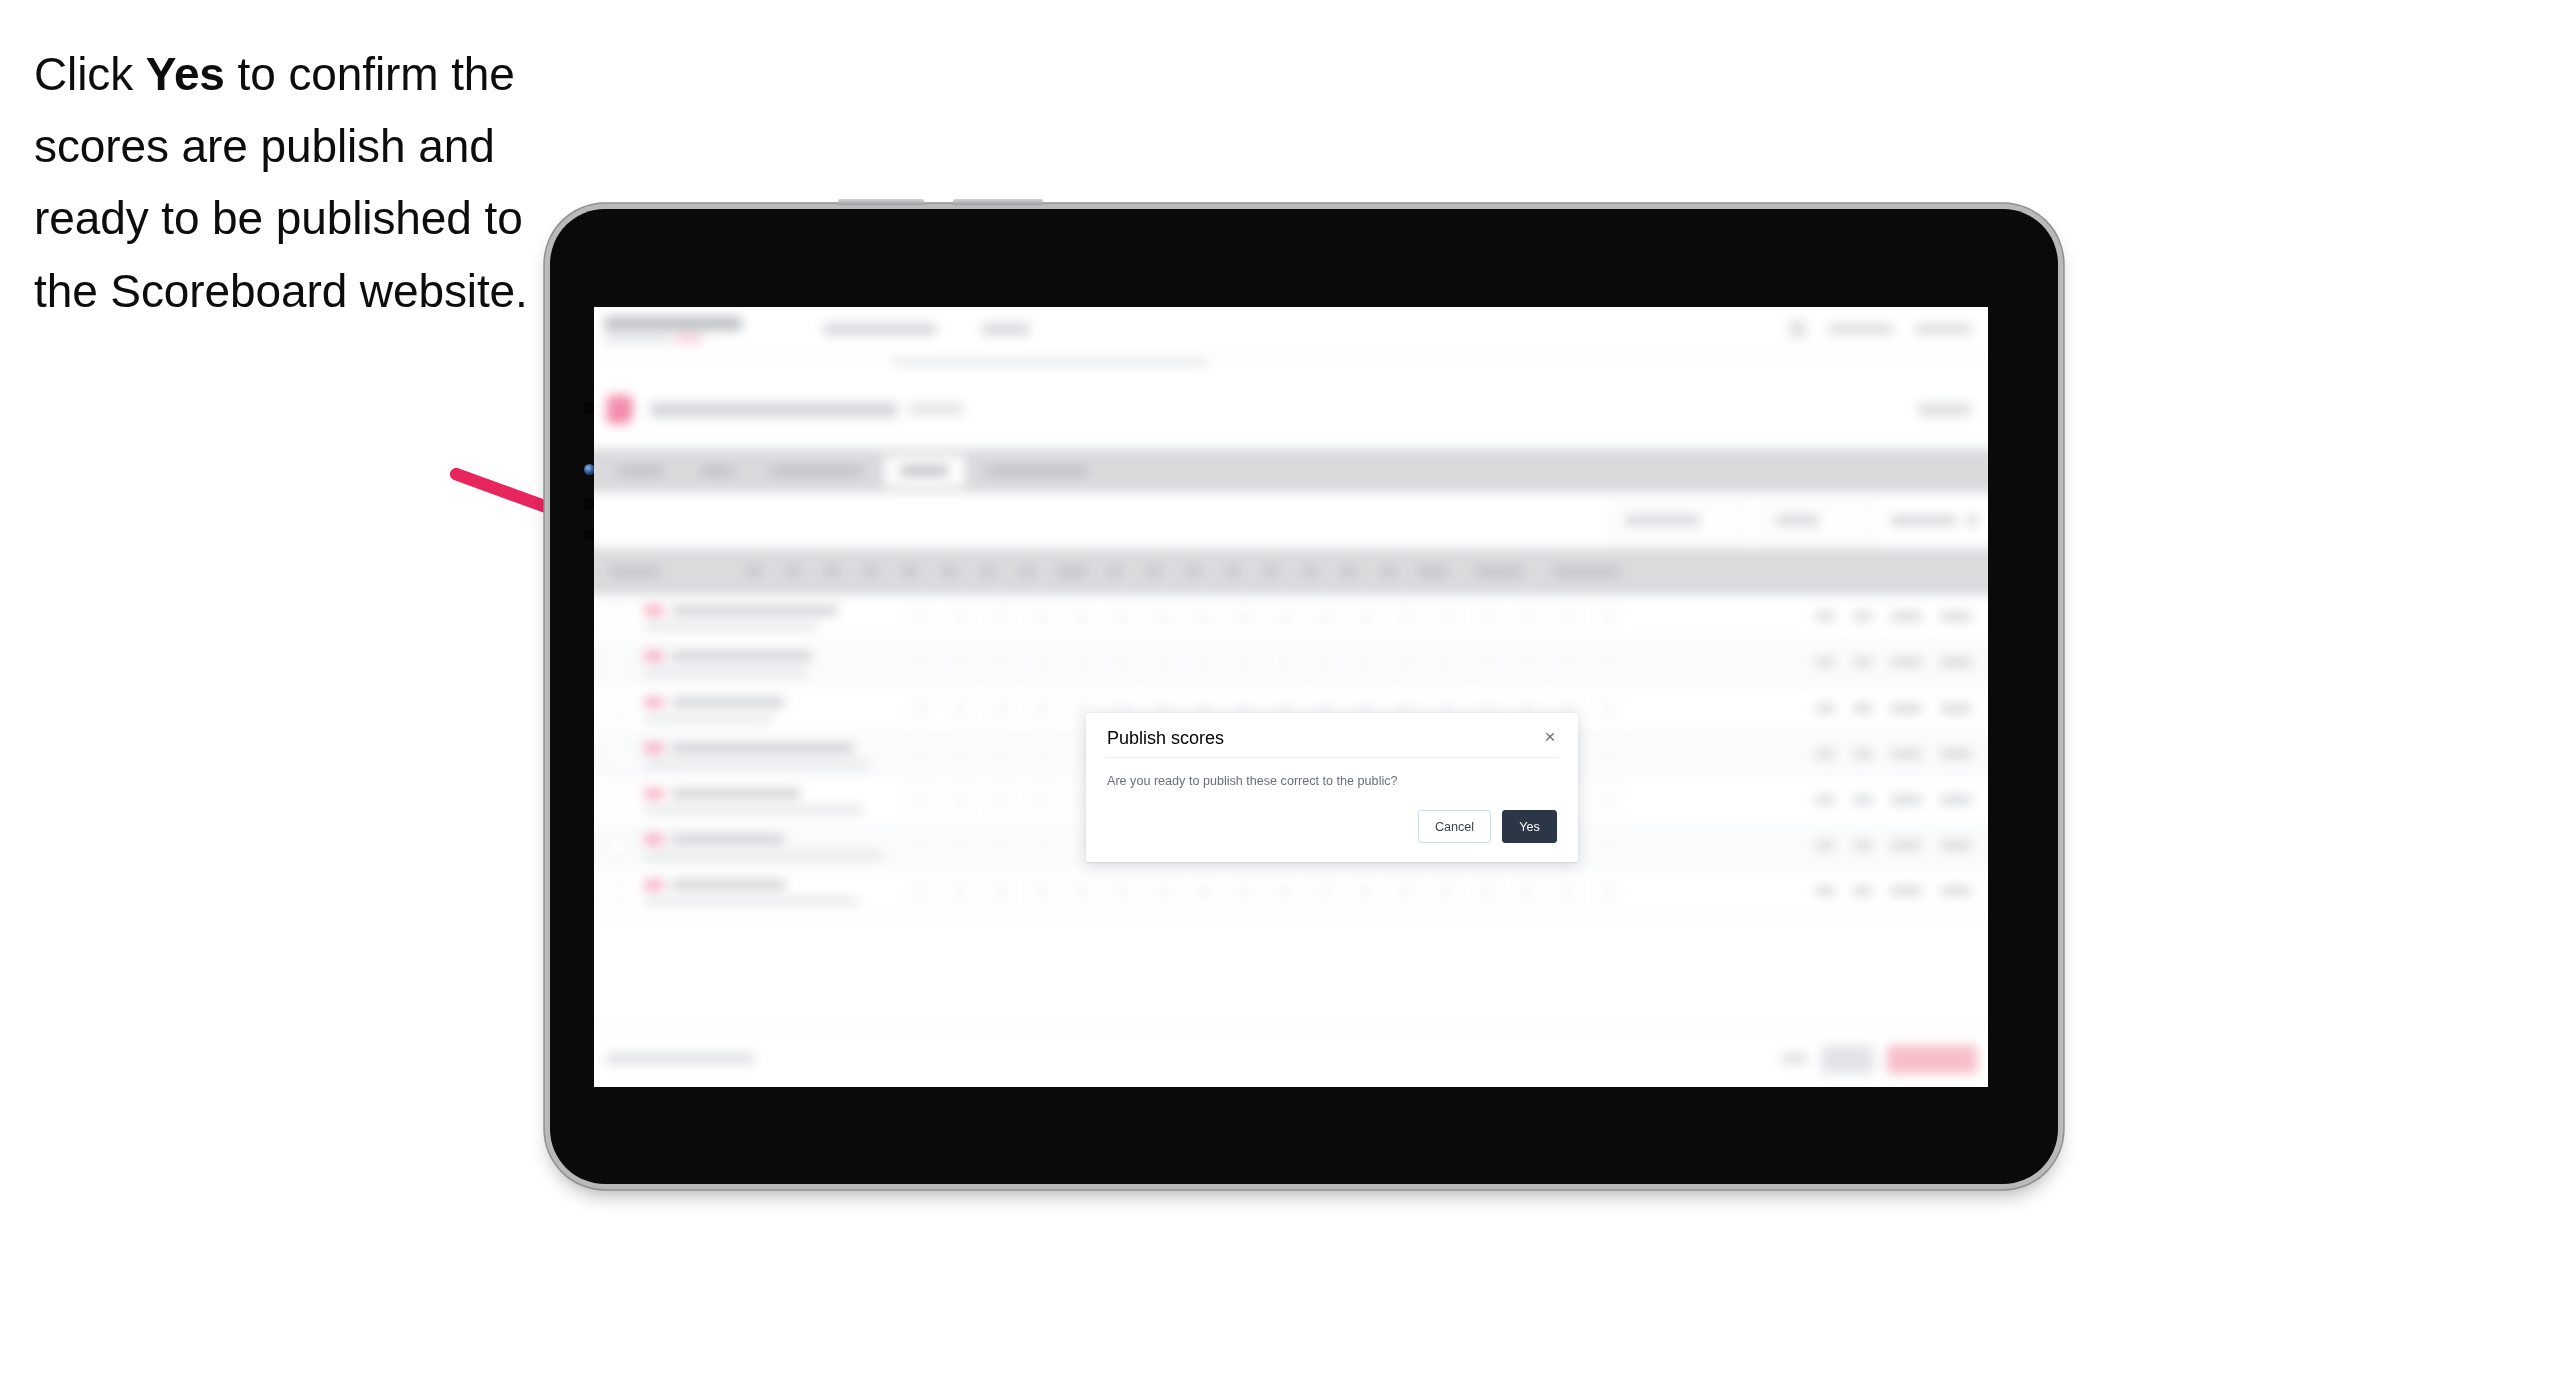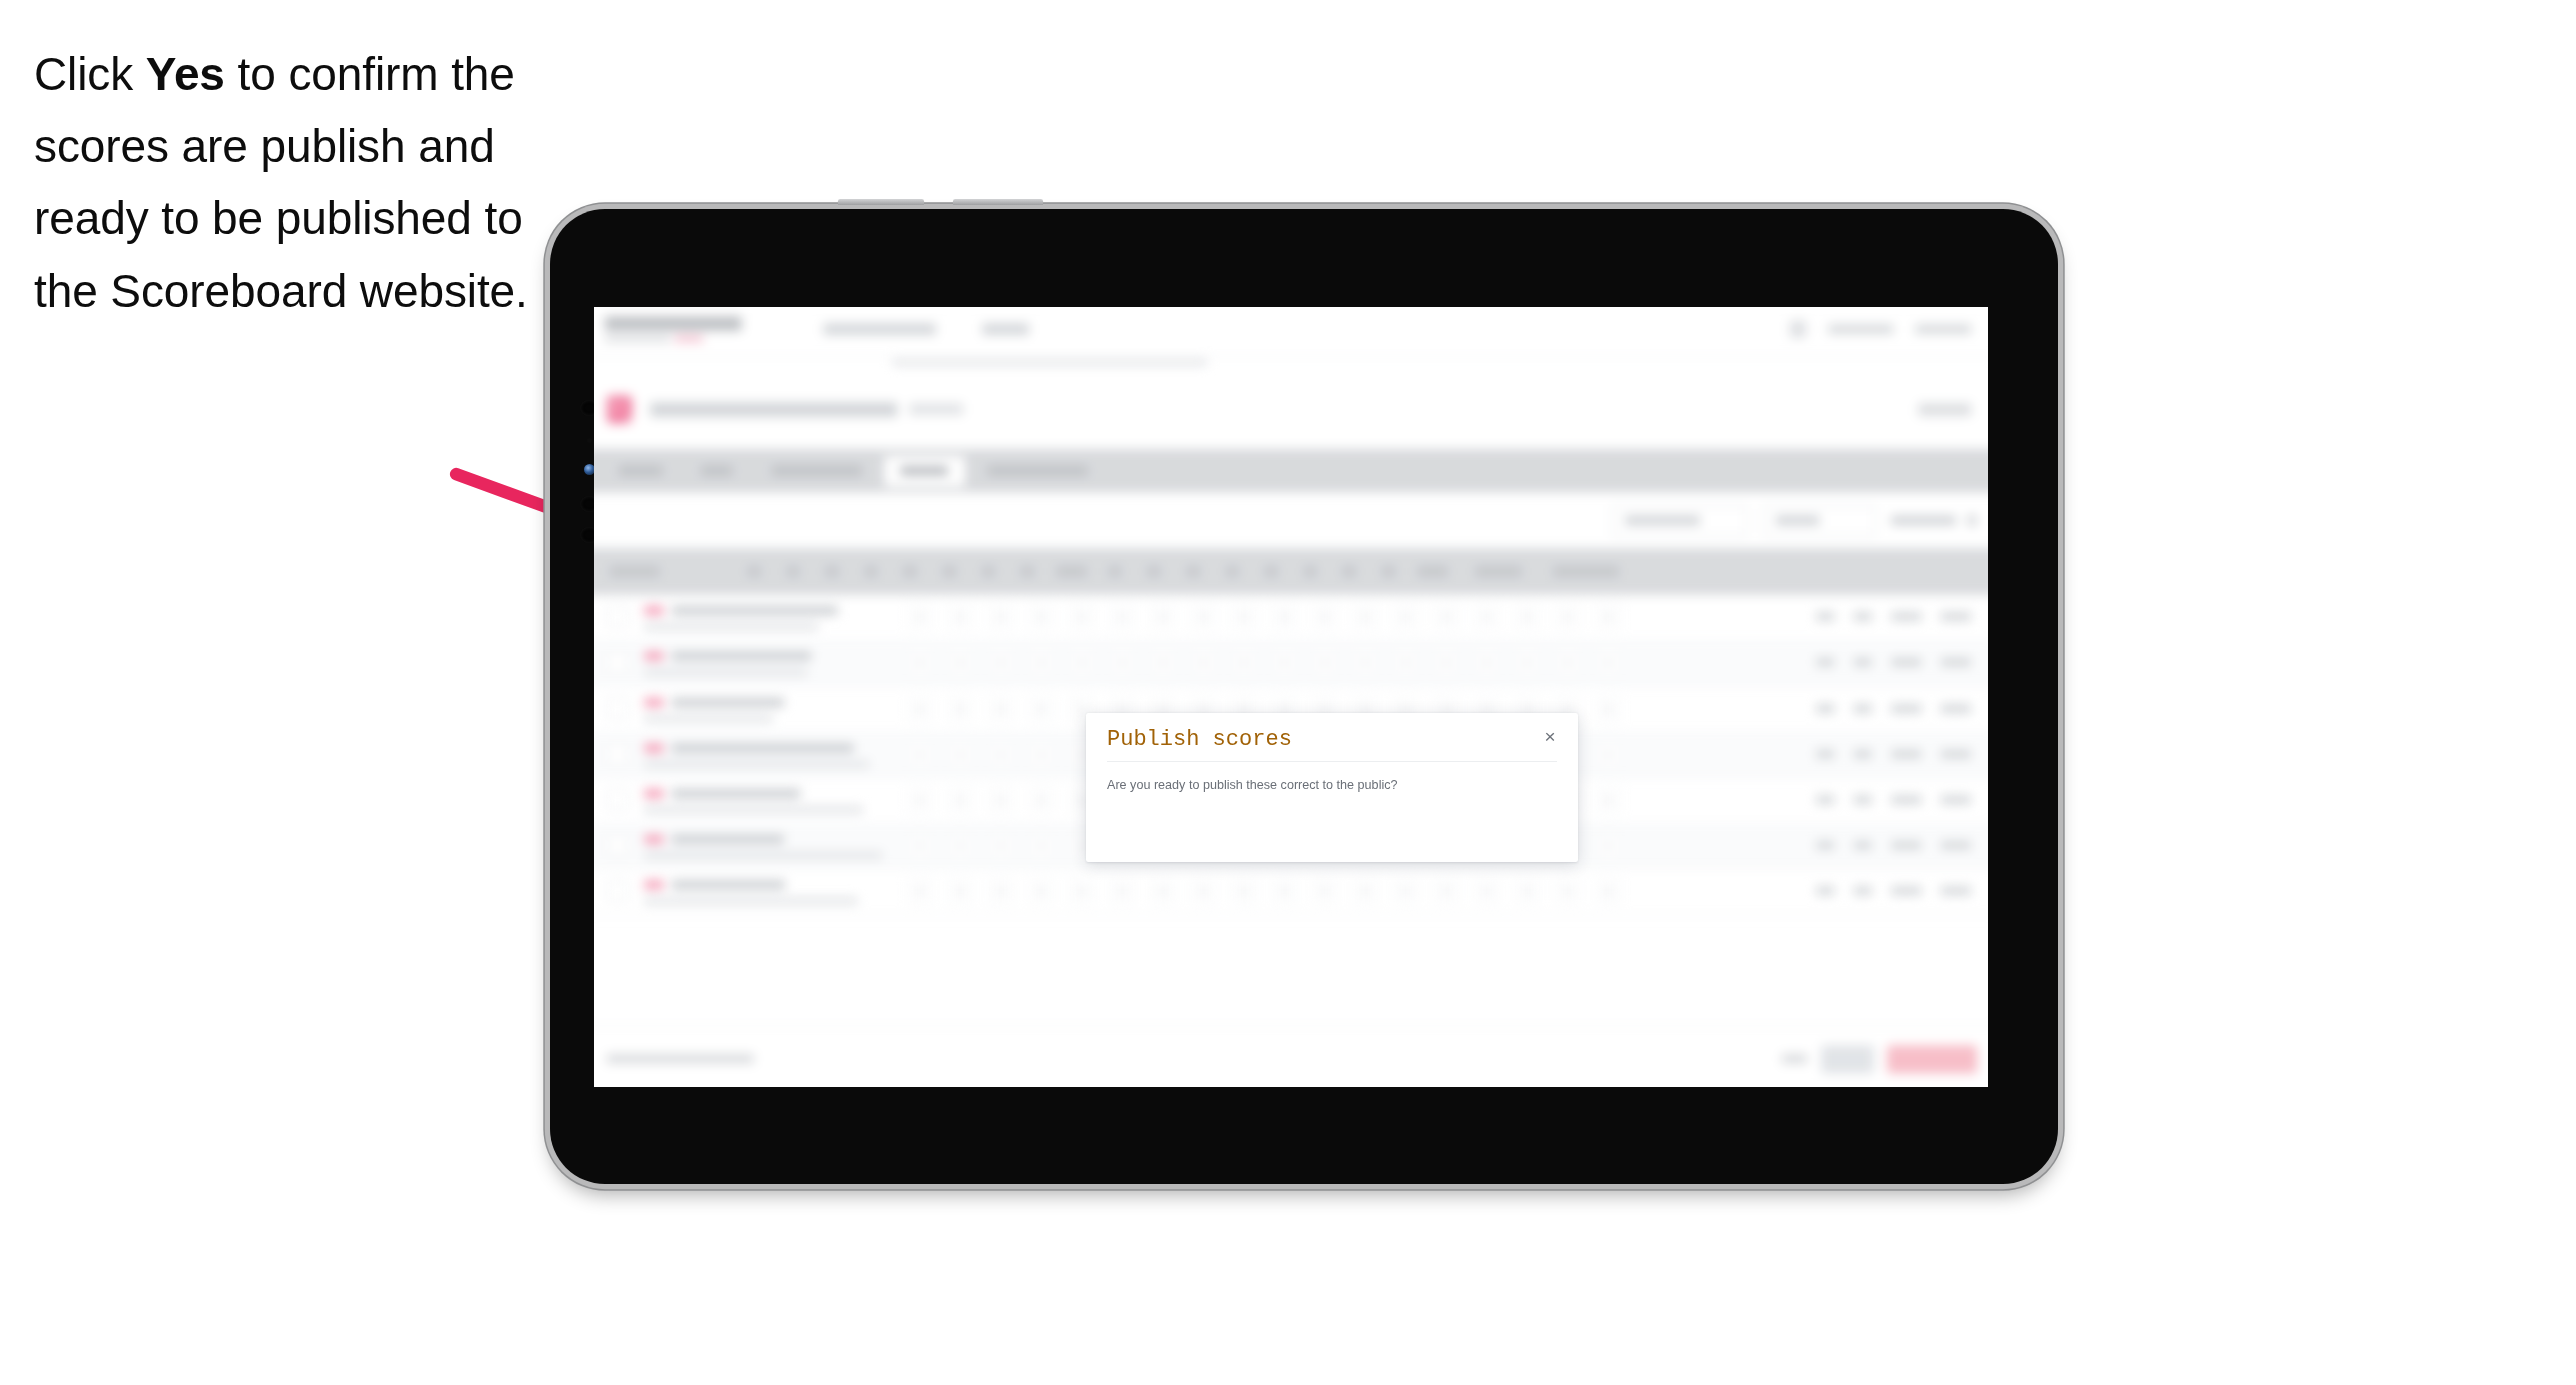--- a/index.html
+++ b/index.html
@@ -241,22 +241,22 @@
     box-shadow: 0 3px 16.3px rgba(30,40,60,.16), 0 0.7px 2.2px rgba(30,40,60,.10);
     padding: 0 21px;
     box-sizing: border-box;
   }
   .modal-header {
     display:flex; align-items:flex-start; justify-content:space-between;
     padding-top: 16.3px; padding-bottom: 9.6px;
     border-bottom: 0.7px solid #eceef0;
   }
   .modal-title {
-    font-size: 22px; color:#a16207; font-weight:400;
-    font-family:Liberation Mono, monospace; line-height:1;
+    font-size: 18px; color:#000000; font-weight:400;
+    font-family:Liberation Sans, sans-serif; line-height:1;
   }
   .modal-close {
     font-size: 19px; color:#6d727a; line-height:.8; cursor:pointer;
     font-family:"Liberation Sans", sans-serif; font-weight:300;
     padding: 0 1.5px;
   }
   .modal-body {
     padding-top: 16.3px;
     font-size: 12.6px; color:#6a6f77; font-family:"Liberation Sans", sans-serif;
   }
@@ -855,17 +855,21 @@
     </div>
 
     <div id="modal-overlay"></div>
 
     <div id="modal">
       <div class="modal-header">
         <div class="modal-title">Publish scores</div>
         <div class="modal-close">×</div>
       </div>
       <div class="modal-body">Are you ready to publish these correct to the public?</div>
+      <div class="modal-footer">
+        <div class="btn btn-cancel">Cancel</div>
+        <div class="btn btn-yes">Yes</div>
+      </div>
     </div>
 
   </div>
 </div>
 
 
 </body></html>

